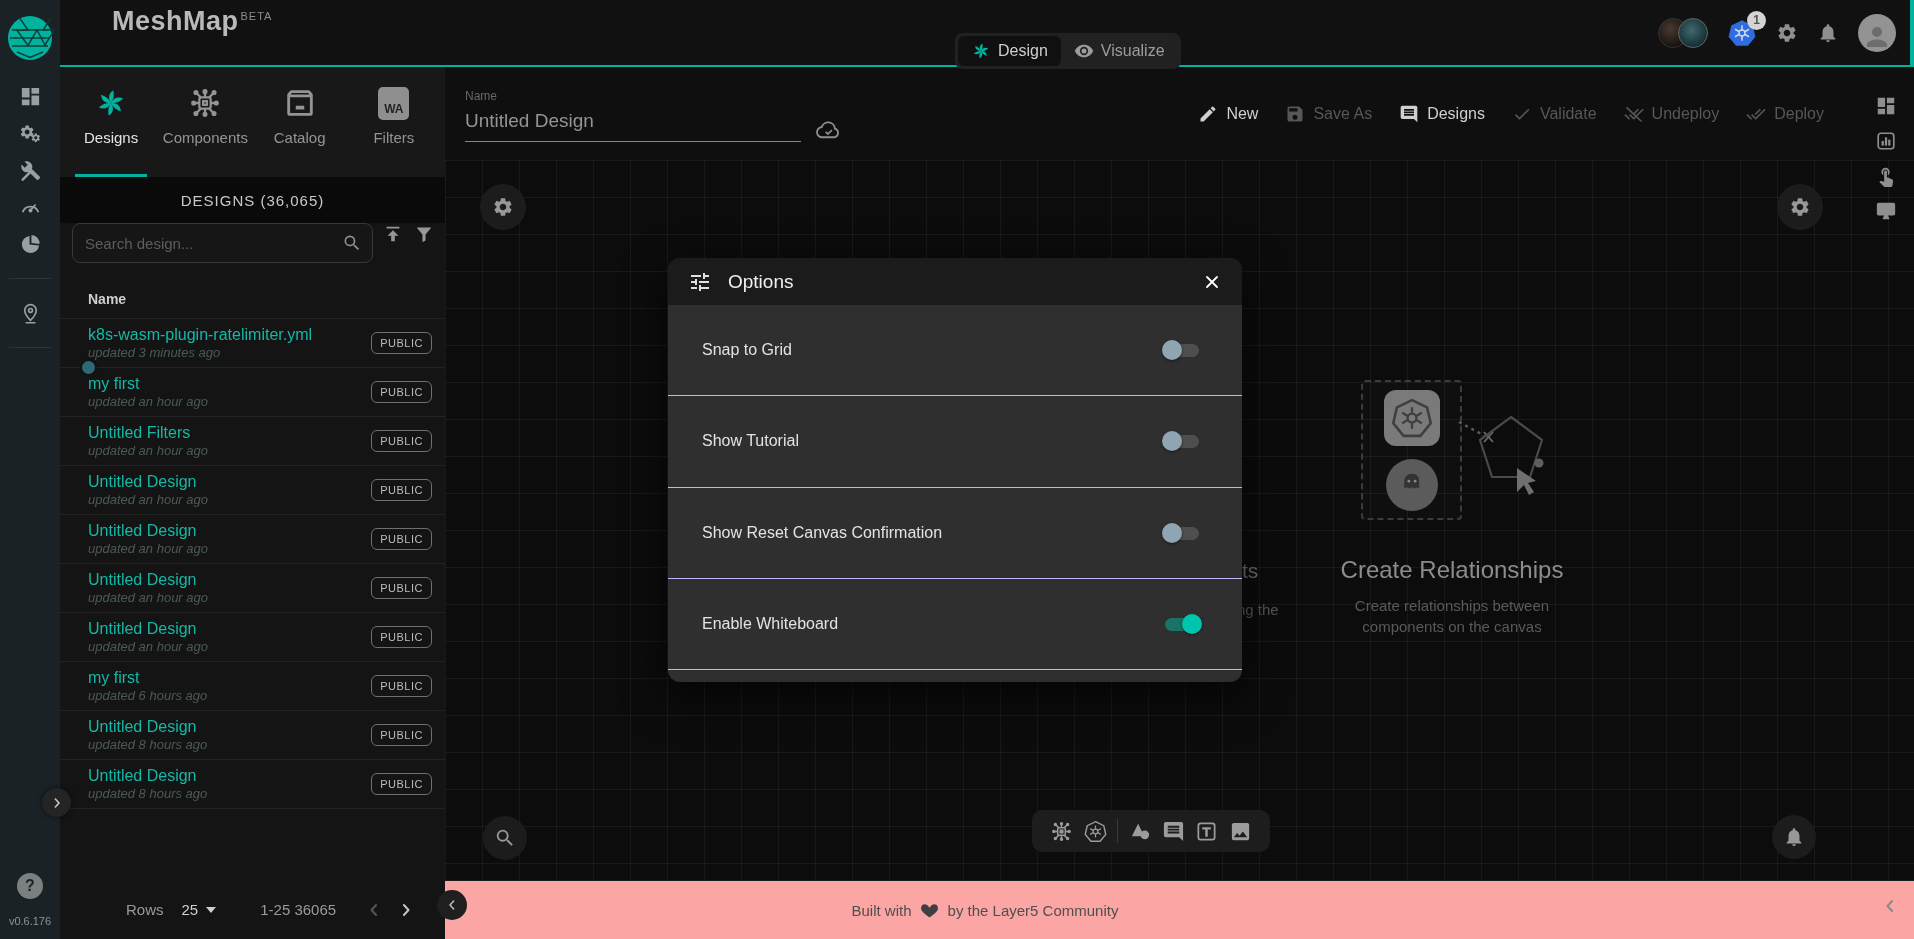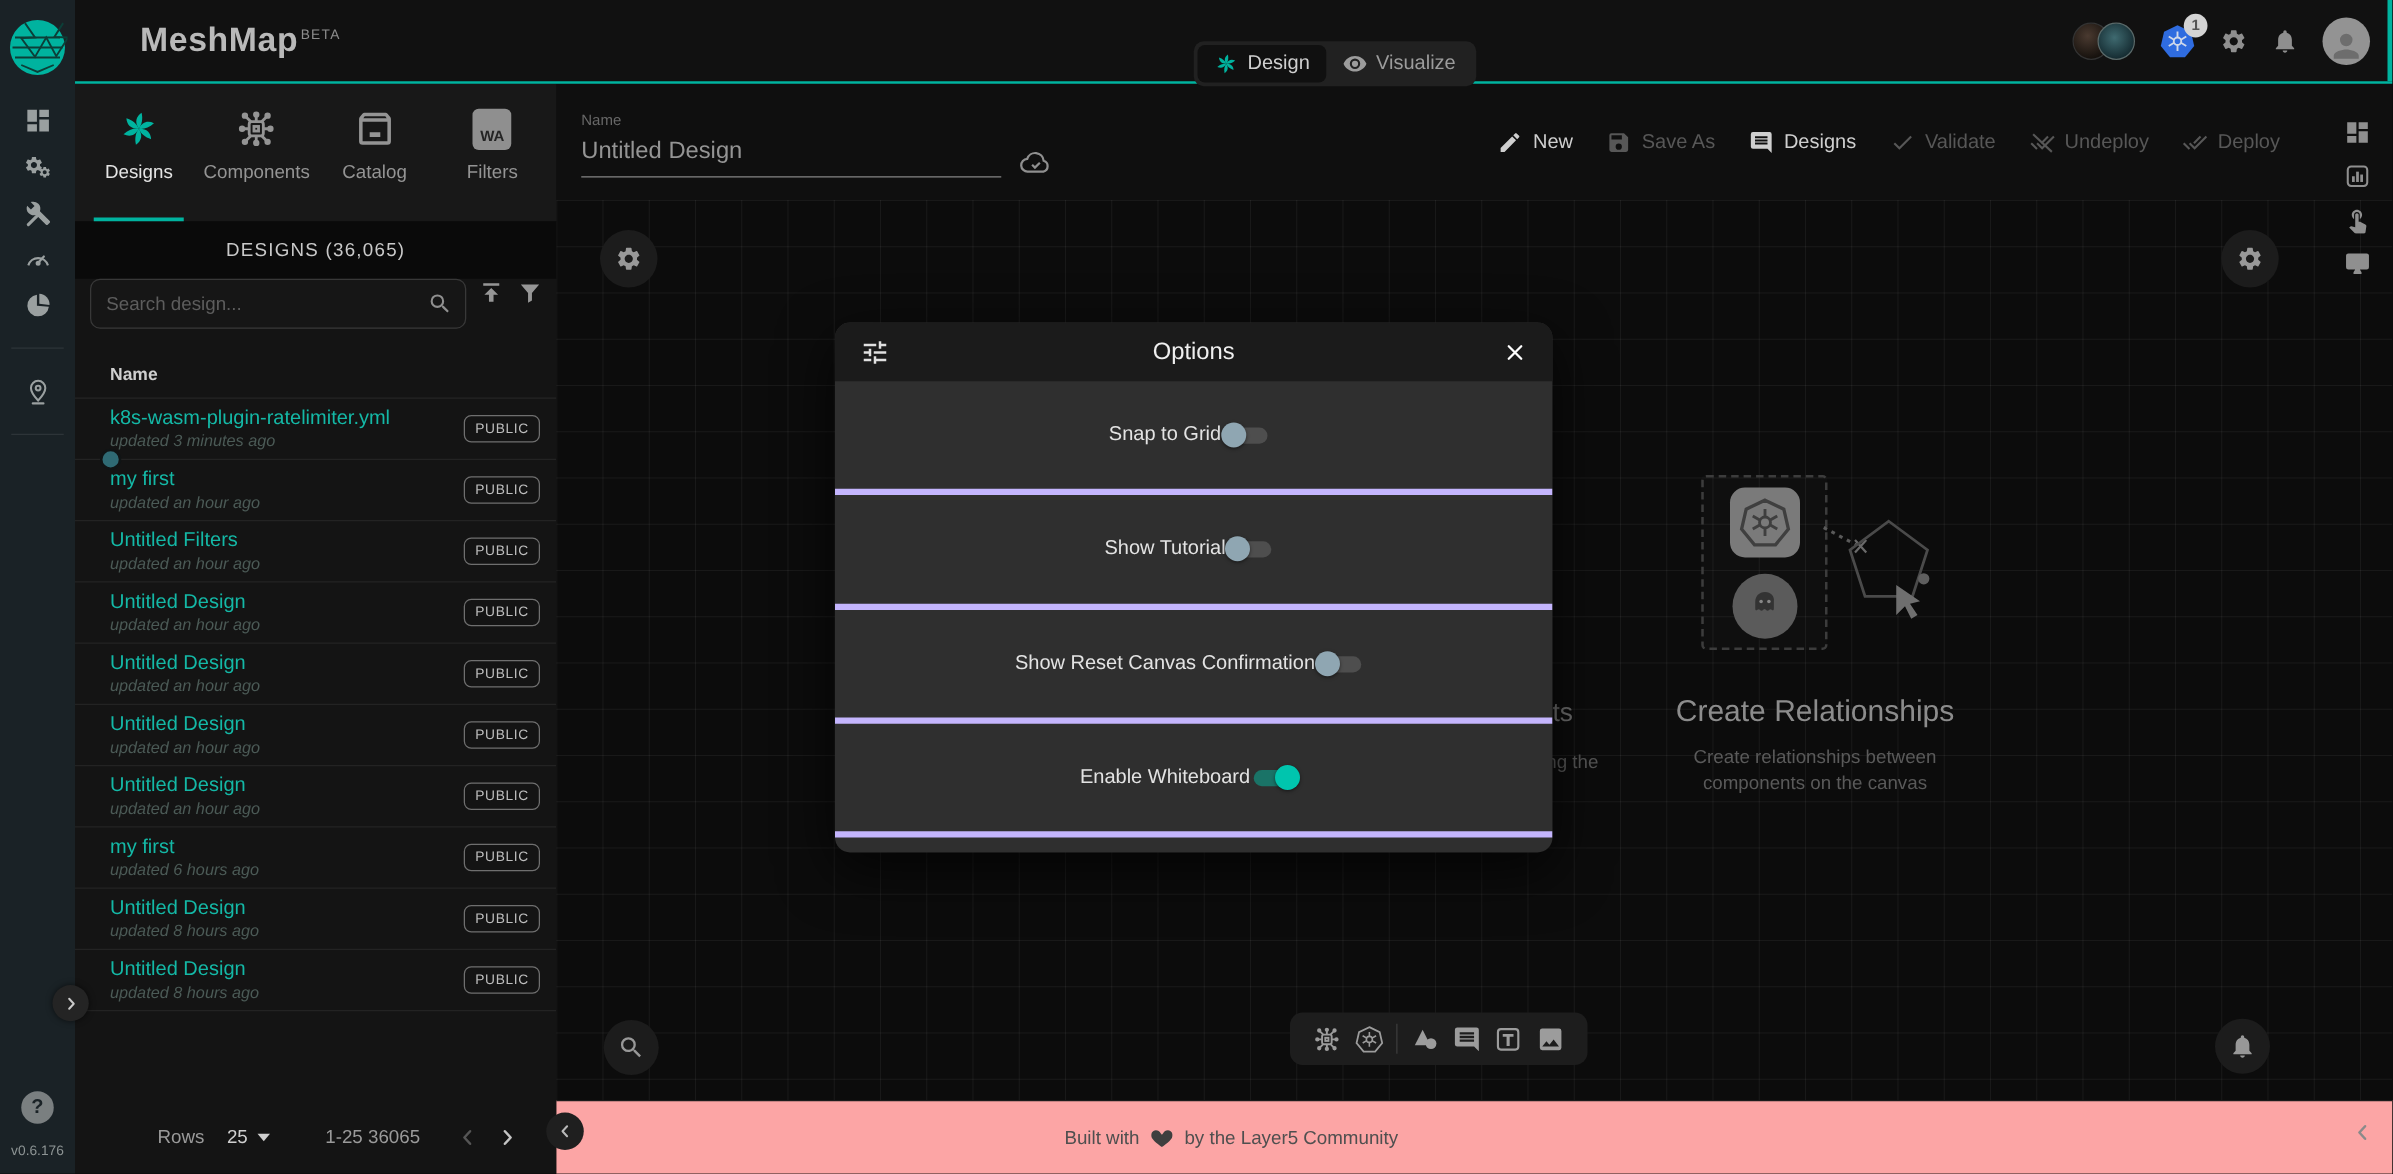--- a/index.html
+++ b/index.html
@@ -13,21 +13,21 @@
   .rail-icons { margin-top:22px; display:flex; flex-direction:column; align-items:center; gap:13px; }
   .rail-btn { width:36px; height:24px; display:flex; align-items:center; justify-content:center; color:#9aa0a0; cursor:pointer; }
   .rail-btn svg { width:23px; height:23px; }
   .rail-div { width:42px; height:1px; background:#2d3438; margin:9px 0; }
   .rail-bottom { margin-top:auto; display:flex; flex-direction:column; align-items:center; }
   .help-circ { width:26px; height:26px; border-radius:50%; background:#7a7f80; color:#1a2226; font-weight:bold; font-size:16px; display:flex; align-items:center; justify-content:center; }
   .version { font-size:11px; color:#8d9494; margin:16px 0 12px; }
 
   
   .header { position:absolute; left:60px; top:0; width:1854px; height:67px; background:#111; border-bottom:2px solid #00B39F; z-index:35; }
-  .brand { position:absolute; left:52px; top:17px; font-size:27px; font-weight:bold; color:#b9b9b9; letter-spacing:.5px; }
+  .brand { position:absolute; left:52px; top:6px; font-size:27px; font-weight:bold; color:#b9b9b9; letter-spacing:.5px; }
   .brand .beta { font-size:11px; color:#8d8d8d; font-weight:normal; vertical-align:super; margin-left:2px; letter-spacing:1px; }
   .hdr-nav { position:absolute; left:895px; top:33px; display:flex; background:#212121; border-radius:8px; padding:3px; }
   .navbtn { display:flex; gap:7px; align-items:center; color:#9c9c9c; font-size:16px; padding:5px 13px; border-radius:6px; cursor:pointer; }
   .navbtn.active { background:#101010; color:#cfcfcf; }
   .navbtn svg { width:20px; height:20px; }
   .hdr-right { position:absolute; right:18px; top:0; height:65px; display:flex; align-items:center; gap:19px; }
   .av { width:30px; height:30px; border-radius:50%; }
   .av-pair { display:flex; }
   .av1 { background:radial-gradient(circle at 40% 35%, #4a3a30, #17120e 72%); border:1px solid #333; }
   .av2 { background:radial-gradient(circle at 45% 40%, #3f6a70, #142a30 76%); border:1px solid #5a6a6a; margin-left:-10px; }
@@ -115,25 +115,25 @@
   .cv-footer { position:absolute; left:0; bottom:0; width:100%; height:59px; background:#fca5a5; border-top:1px solid #1c1c1c; }
   .footer-text { position:absolute; left:540px; top:50%; transform:translate(-50%,-50%); display:flex; gap:8px; align-items:center; color:#4f4f4f; font-size:15px; }
   .footer-text svg { width:20px; height:20px; color:#3f3f3f; }
   .cv-foot-chev { position:absolute; right:14px; top:15px; color:#8a8a8a; cursor:pointer; }
   .cv-foot-chev svg { width:20px; height:20px; }
 
   
   .modal { position:absolute; left:668px; top:258px; width:574px; height:424px; border-radius:12px; background:#2f2f2f; box-shadow:0 14px 44px rgba(0,0,0,.7); z-index:60; overflow:hidden; display:flex; flex-direction:column; }
   .modal-head { height:47px; background:#1b1b1b; display:flex; align-items:center; padding:0 20px; flex:none; }
   .mh-ic { width:40px; color:#e0e0e0; } .mh-ic svg { width:24px; height:24px; }
-  .mh-title { flex:1; text-align:center; font-size:19px; color:#efefef; }
+  .mh-title { flex:1; font-size:19px; color:#efefef; }
   .mh-close { width:40px; display:flex; justify-content:flex-end; color:#fff; cursor:pointer; }
   .mh-close svg { width:20px; height:20px; }
   .modal-body { flex:1; display:flex; flex-direction:column; padding-bottom:12px; }
-  .opt { flex:1; display:flex; align-items:center; justify-content:center; padding:0 40px 0 34px; border-bottom:5px solid #c4b5fd; }
+  .opt { flex:1; display:flex; align-items:center; justify-content:space-between; padding:0 40px 0 34px; border-bottom:1px solid #c4b5fd; }
   .opt-label { font-size:16px; color:#e3e3e3; }
   .switch { position:relative; width:40px; height:20px; cursor:pointer; }
   .switch .track { position:absolute; left:3px; top:4px; width:34px; height:13px; border-radius:7px; background:#4e4e4e; }
   .switch .knob { position:absolute; left:0; top:0; width:20px; height:20px; border-radius:50%; background:#8fa6b2; box-shadow:0 1px 3px rgba(0,0,0,.5); }
   .switch.on .track { background:#1a7367; }
   .switch.on .knob { left:20px; background:#00c5ae; }
 </style>
 </head>
 <body>
 

